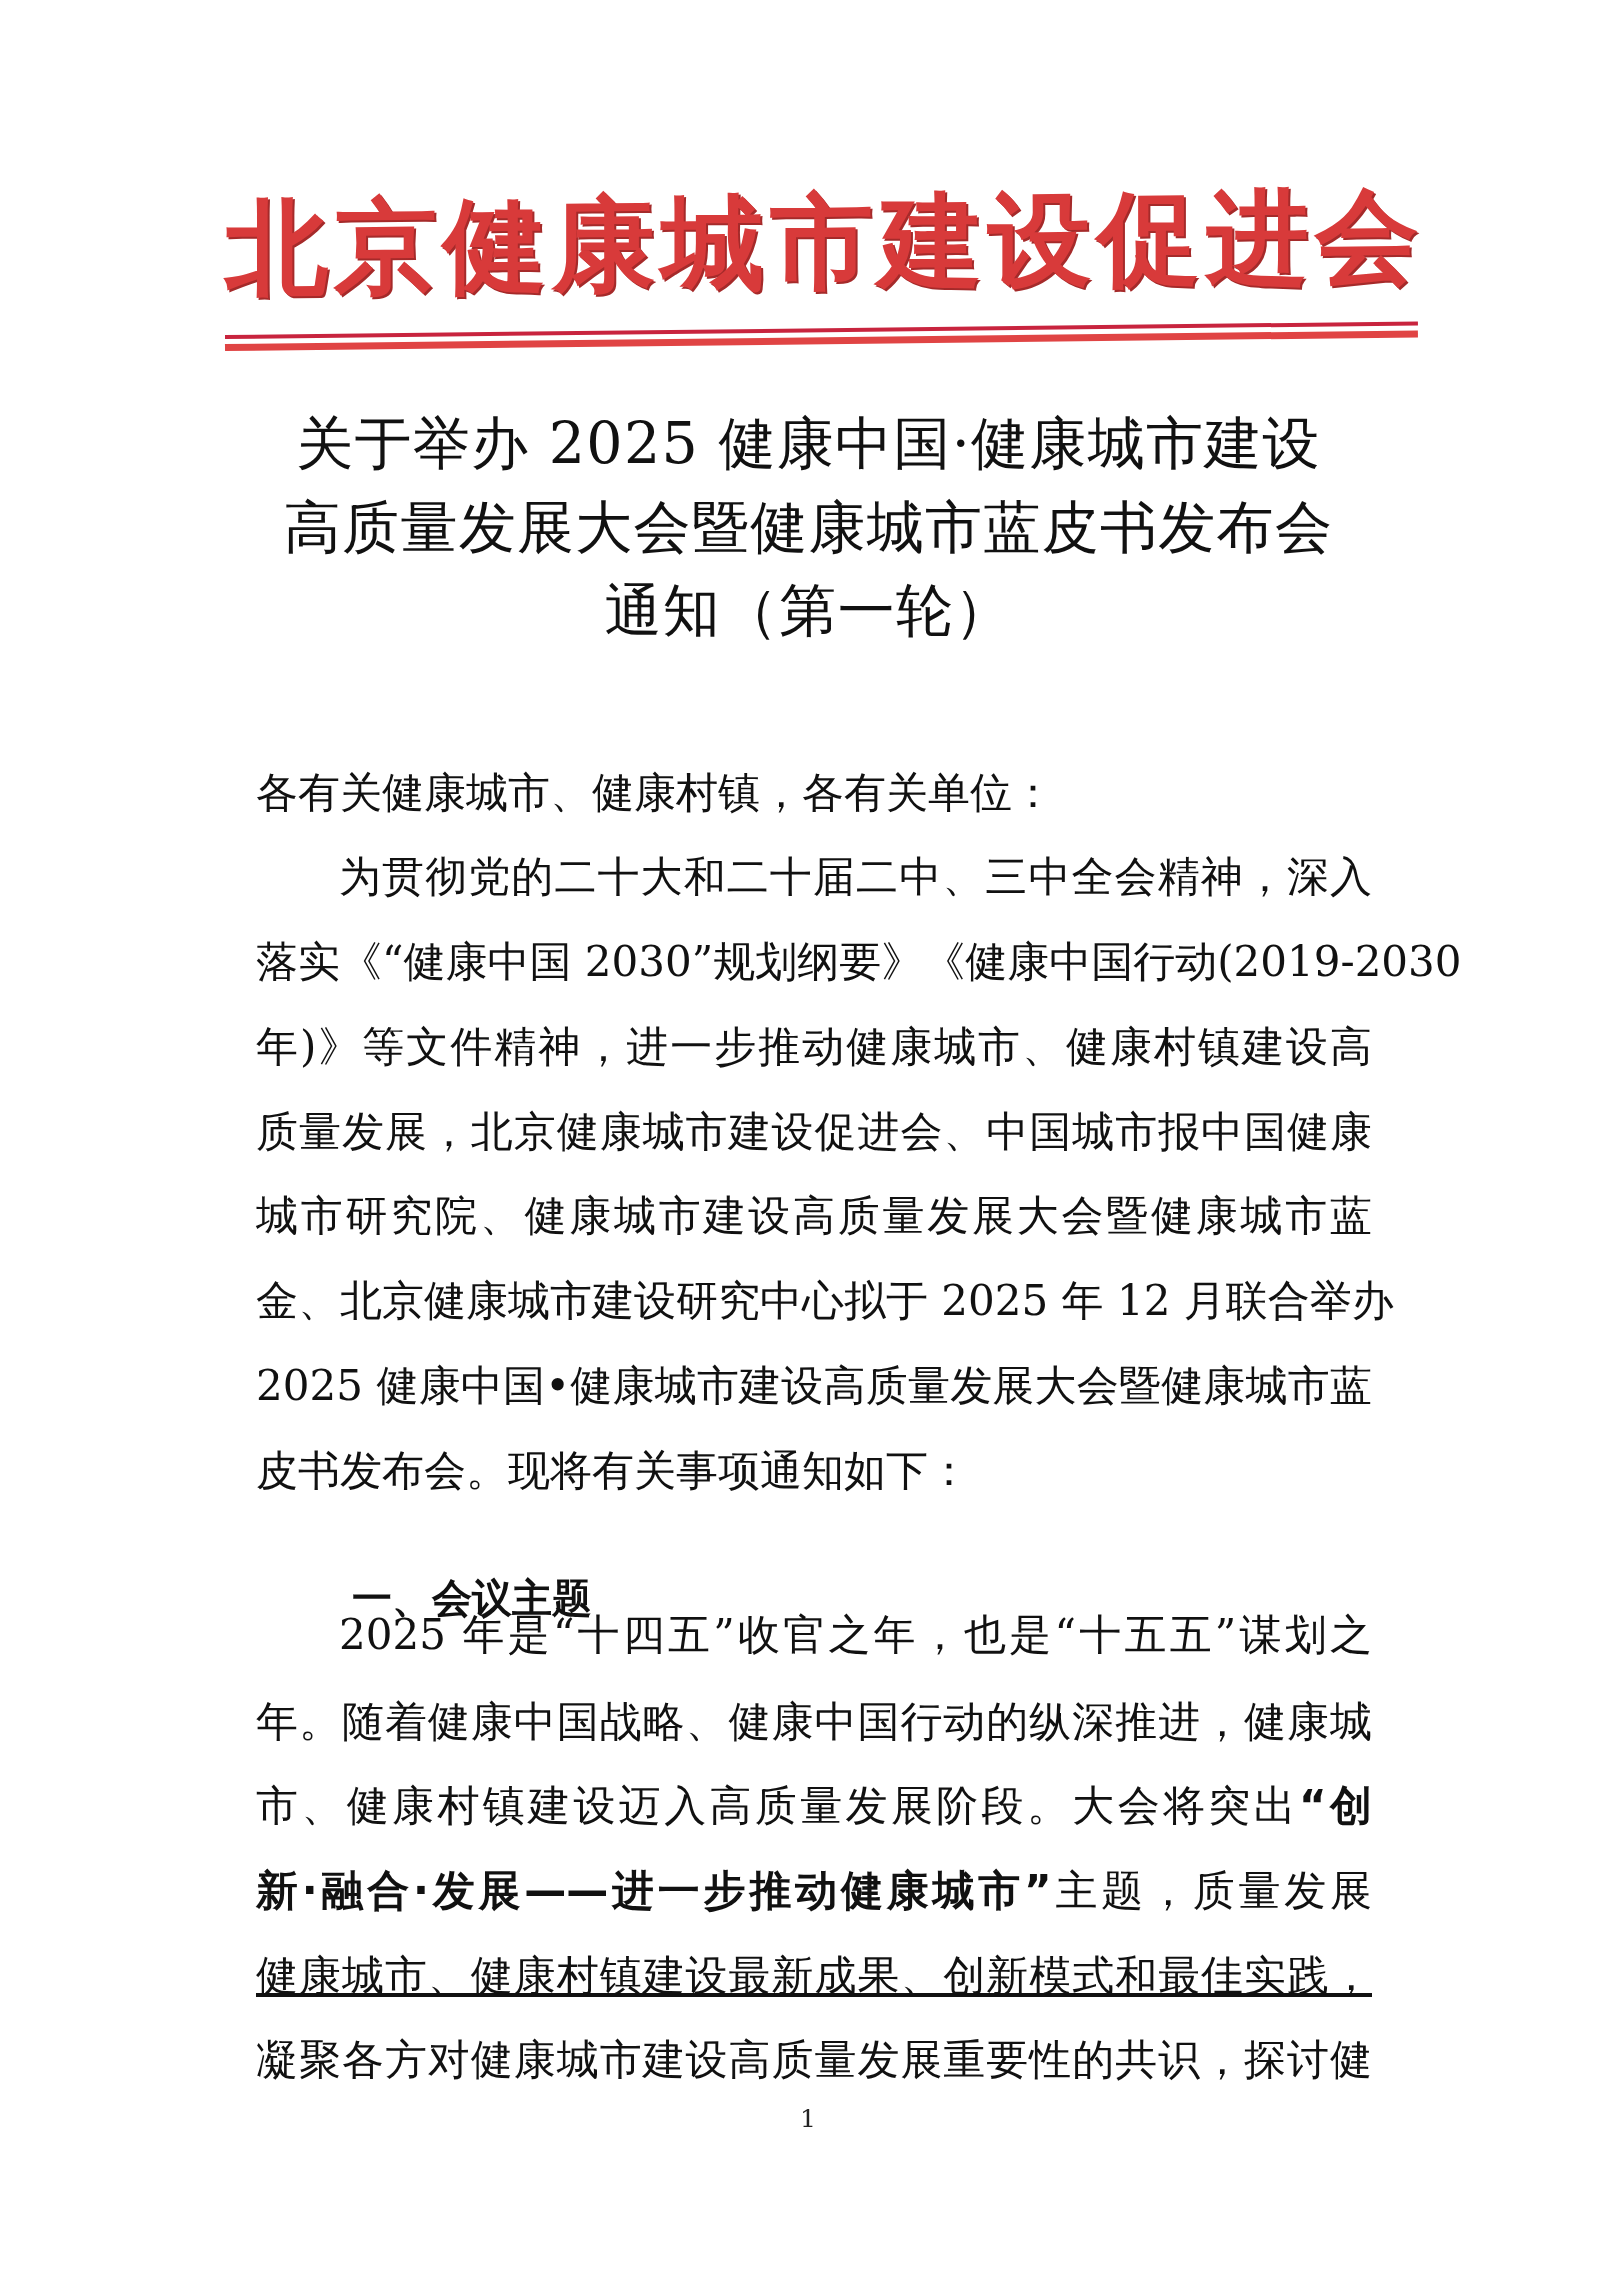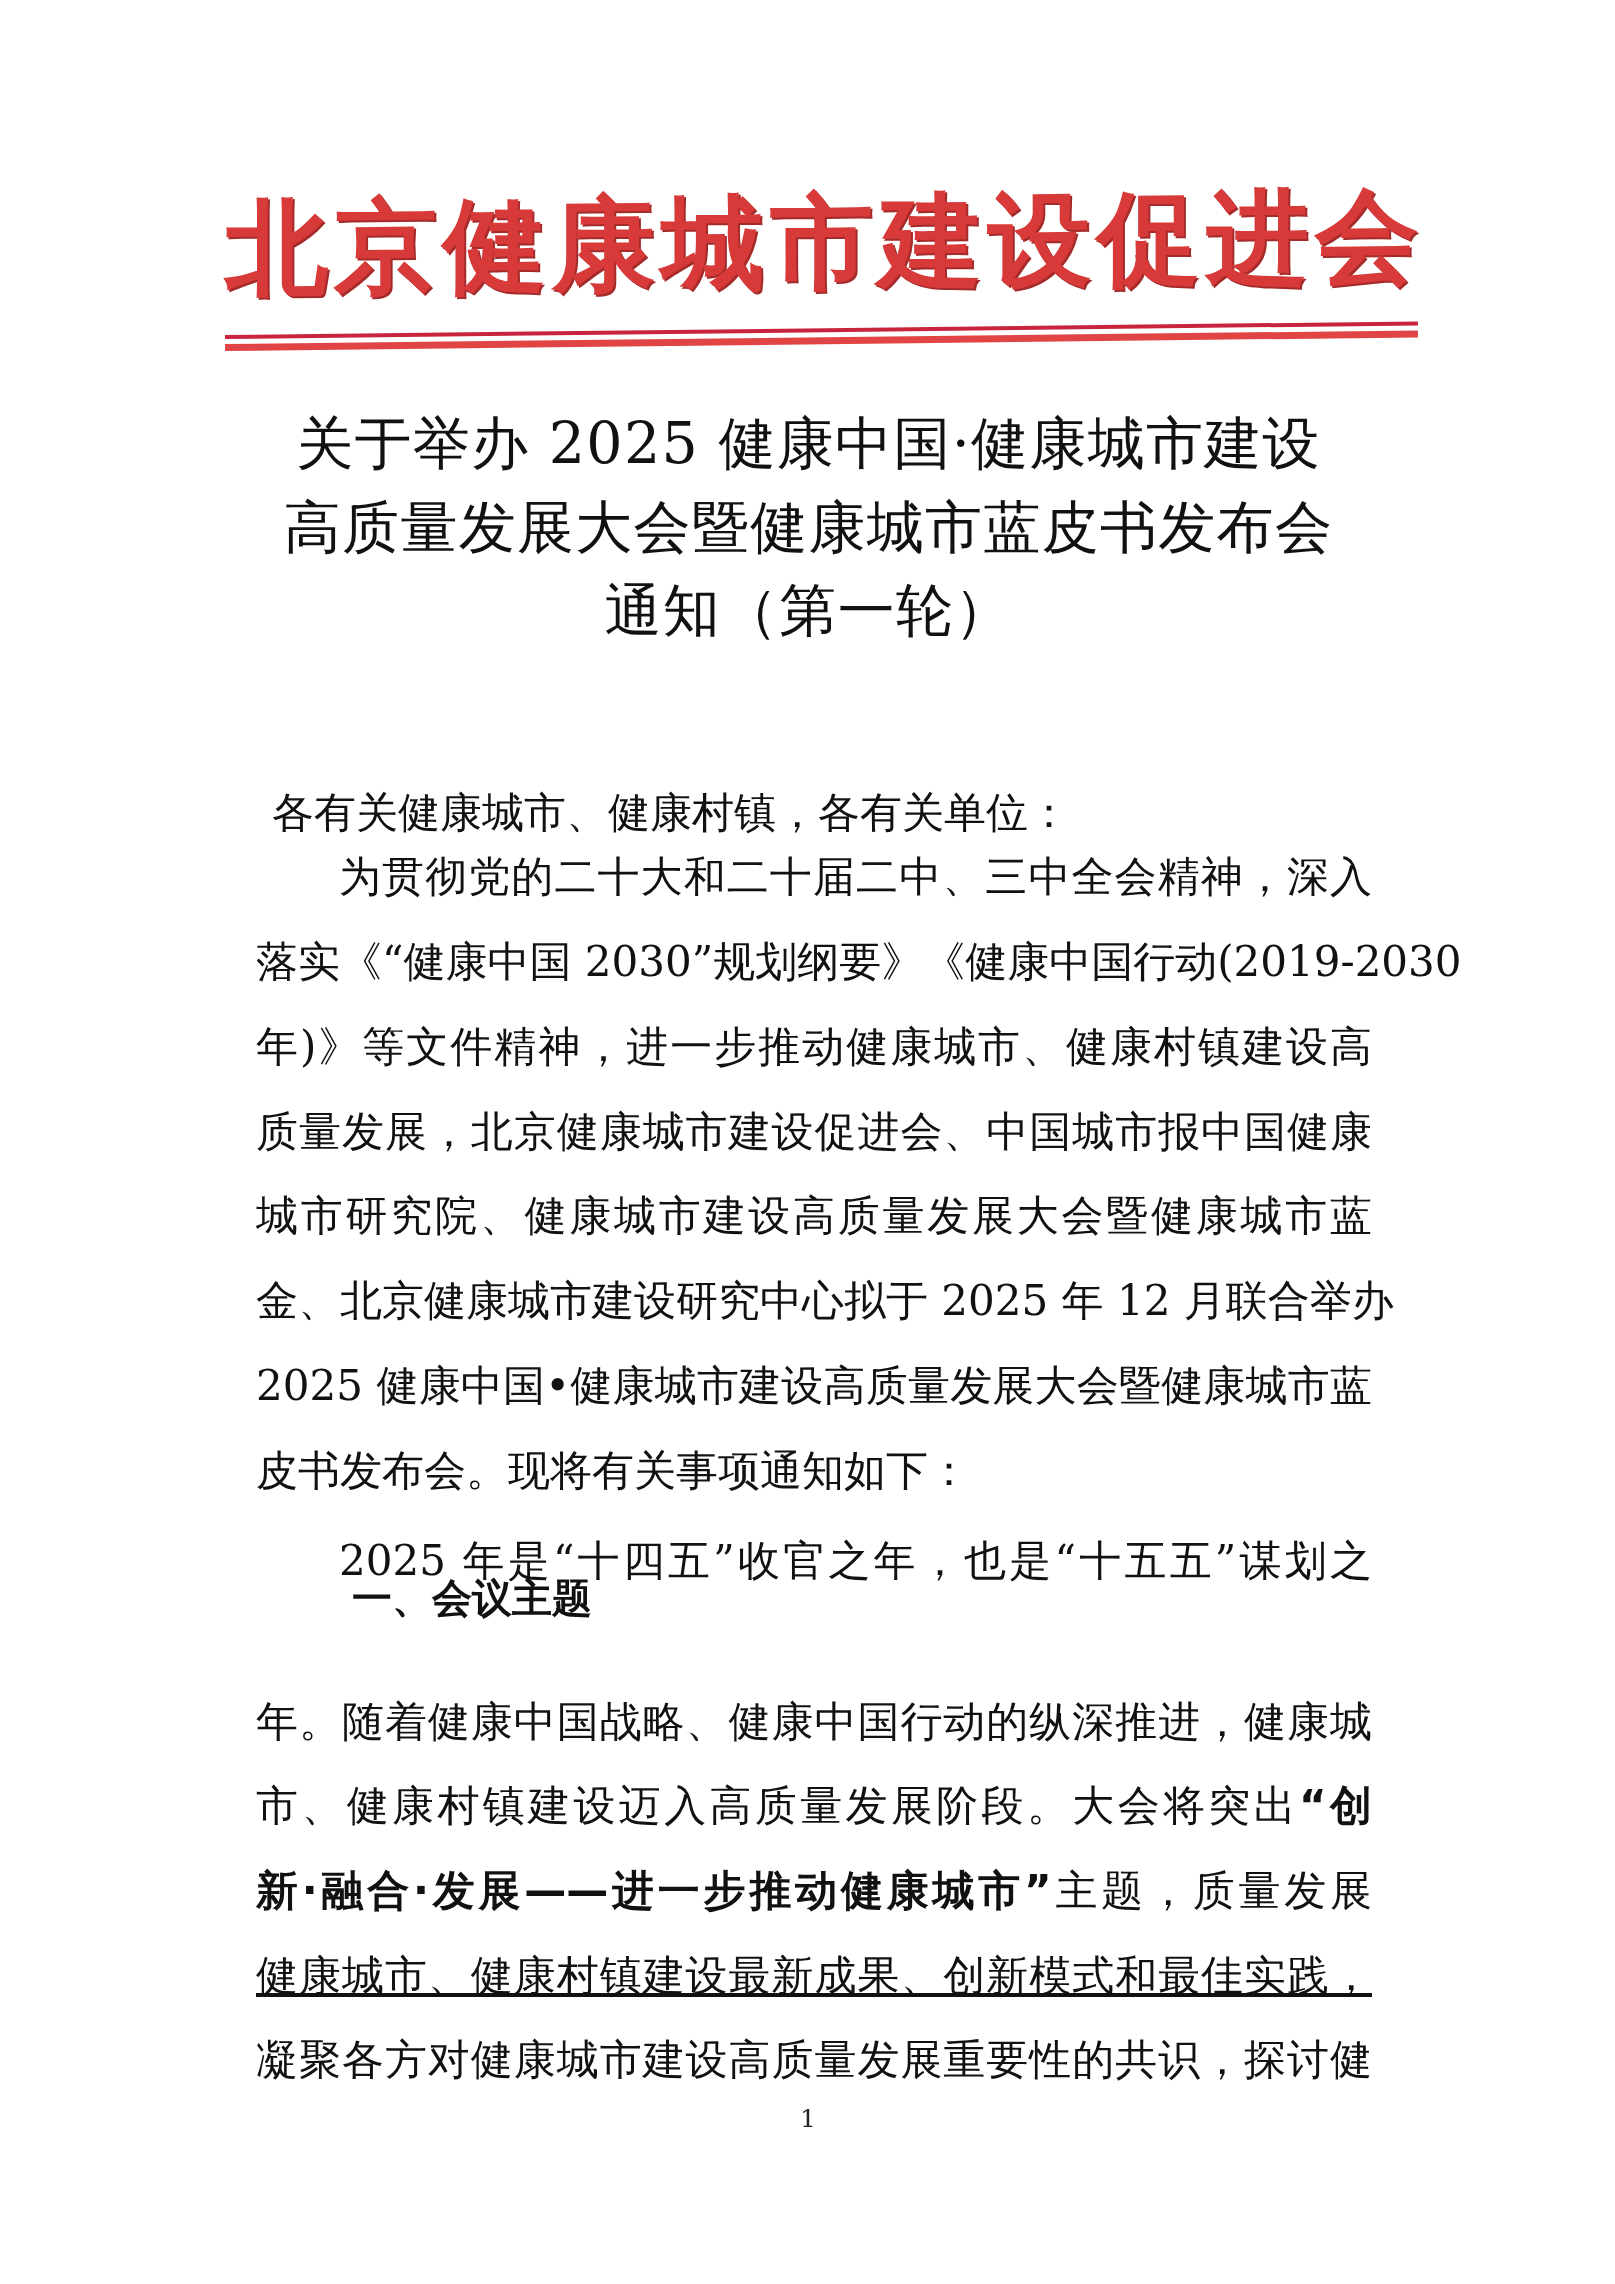--- a/index.html
+++ b/index.html
@@ -121,34 +121,34 @@
     <span>会</span>
   </div>
 
   <div class="red-rule thin"></div>
   <div class="red-rule thick"></div>
 
   <div class="title l1">关于举办 2025 健康中国·健康城市建设</div>
   <div class="title l2">高质量发展大会暨健康城市蓝皮书发布会</div>
   <div class="title l3">通知（第一轮）</div>
 
-  <div class="body-line noj" style="top:783px;margin-left:16px;">各有关健康城市、健康村镇，各有关单位：</div>
+  <div class="body-line noj" style="top:763px;">各有关健康城市、健康村镇，各有关单位：</div>
 
   <div class="body-line indent" style="top:847px;">为贯彻党的二十大和二十届二中、三中全会精神，深入</div>
   <div class="body-line" style="top:932px;">落实《“健康中国 2030”规划纲要》《健康中国行动(2019-2030</div>
   <div class="body-line" style="top:1017px;">年)》等文件精神，进一步推动健康城市、健康村镇建设高</div>
   <div class="body-line" style="top:1102px;">质量发展，北京健康城市建设促进会、中国城市报中国健康</div>
   <div class="body-line" style="top:1186px;">城市研究院、健康城市建设高质量发展大会暨健康城市蓝</div>
   <div class="body-line" style="top:1271px;">金、北京健康城市建设研究中心拟于 2025 年 12 月联合举办</div>
   <div class="body-line" style="top:1356px;">2025 健康中国•健康城市建设高质量发展大会暨健康城市蓝</div>
   <div class="body-line noj" style="top:1441px;">皮书发布会。现将有关事项通知如下：</div>
 
   <div class="heading" style="top:1569px;">一、会议主题</div>
 
-  <div class="body-line indent" style="top:1531px;">2025 年是“十四五”收官之年，也是“十五五”谋划之</div>
+  <div class="body-line indent" style="top:1605px;">2025 年是“十四五”收官之年，也是“十五五”谋划之</div>
   <div class="body-line" style="top:1692px;">年。随着健康中国战略、健康中国行动的纵深推进，健康城</div>
   <div class="body-line" style="top:1776px;">
     <span>市、健康村镇建设迈入高质量发展阶段。大会将突出</span><span class="bold">“创</span>
   </div>
   <div class="body-line" style="top:1861px;">
     <span class="bold">新·融合·发展——进一步推动健康城市”</span><span>主题，质量发展</span>
   </div>
   <div class="body-line" style="top:1946px;text-decoration:underline;">健康城市、健康村镇建设最新成果、创新模式和最佳实践，</div>
   <div class="body-line" style="top:2030px;">凝聚各方对健康城市建设高质量发展重要性的共识，探讨健</div>
 

